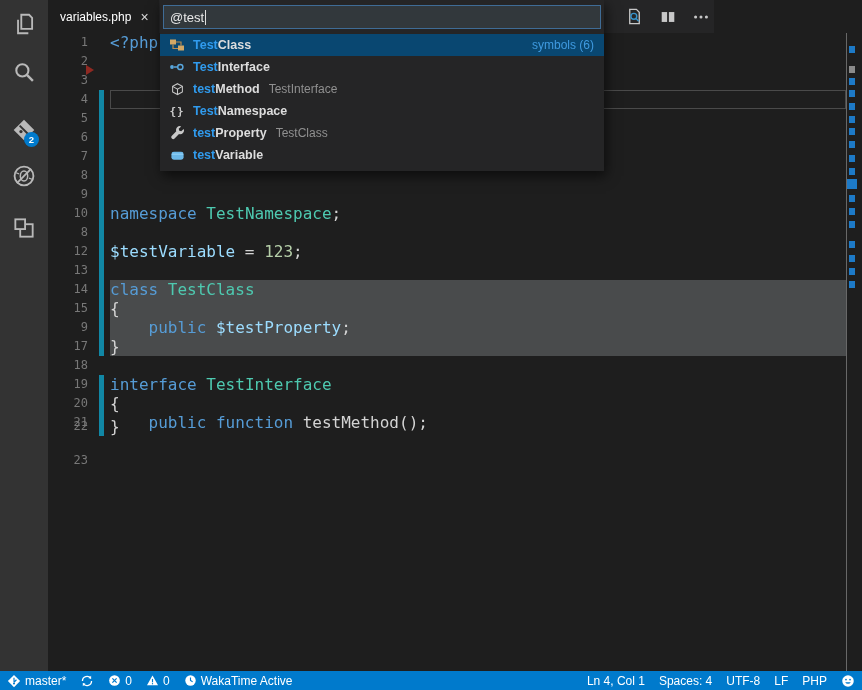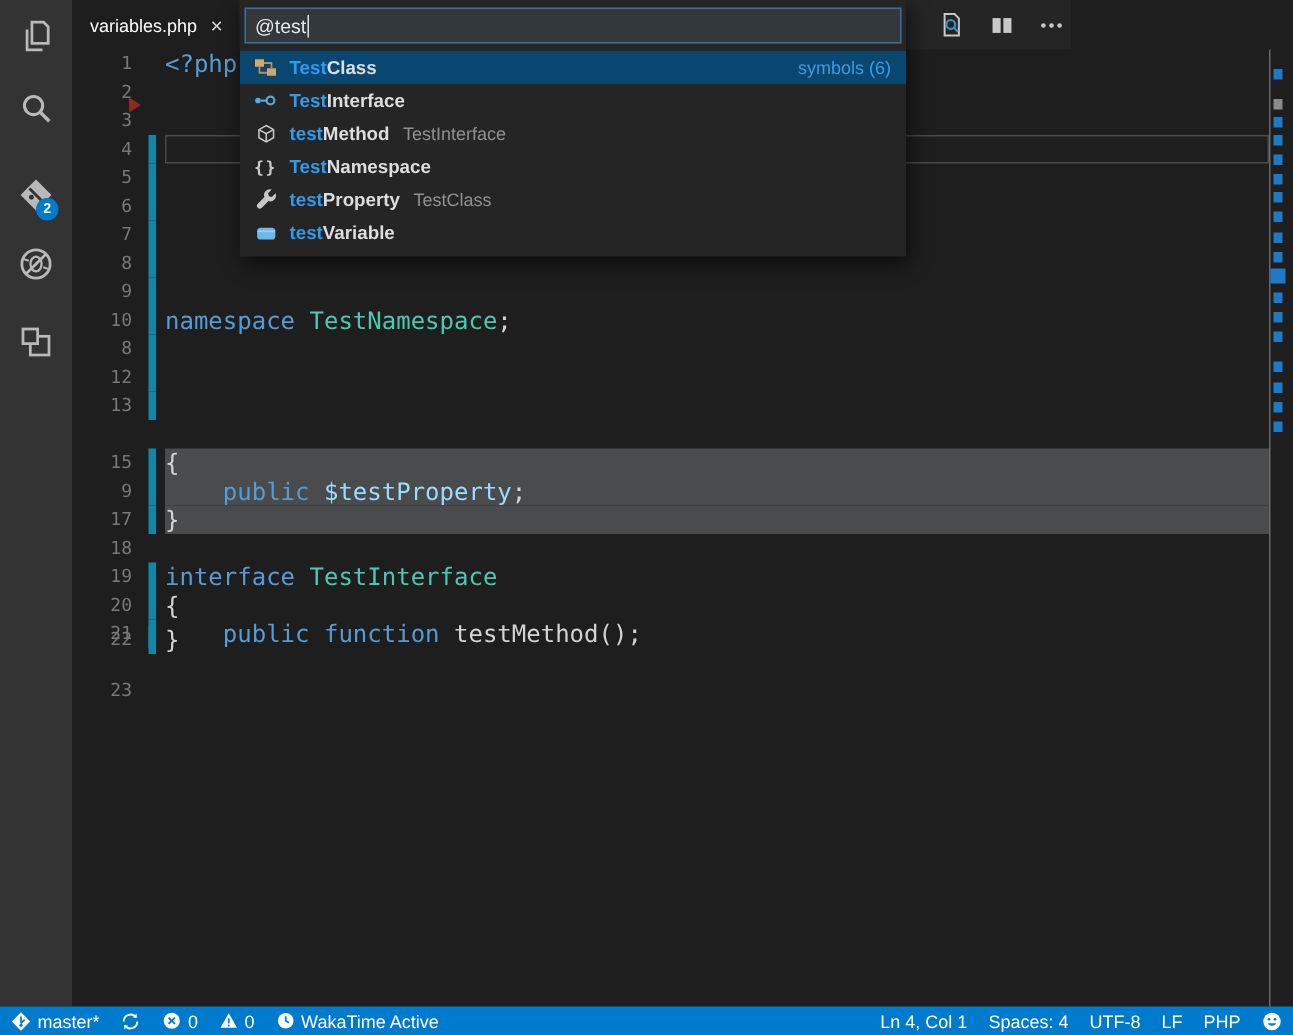--- a/index.html
+++ b/index.html
@@ -217,25 +217,31 @@
           <span class="ltext"><span class="tk-kw">namespace</span><span class="tk-fg"> </span><span class="tk-type">TestNamespace</span><span class="tk-fg">;</span></span>
         </div>
         <div class="code-line" style="top: 190px;">
           <span class="ln">8</span>
           <div class="gitbar"></div>
           <span class="ltext"></span>
         </div>
         <div class="code-line" style="top: 209px; padding-left: 25px;">
           <span class="ln">12</span>
           <div class="gitbar"></div>
+          <span class="ltext"><span class="tk-var">$testVariable</span><span class="tk-fg"> = </span><span class="tk-num">123</span><span class="tk-fg">;</span></span>
         </div>
         <div class="code-line" style="top: 228px;">
           <span class="ln">13</span>
           <div class="gitbar"></div>
           <span class="ltext"></span>
+        </div>
+        <div class="code-line hl" style="top: 247px;">
+          <span class="ln">14</span>
+          <div class="gitbar"></div>
+          <span class="ltext"><span class="tk-kw">class</span><span class="tk-fg"> </span><span class="tk-type">TestClass</span></span>
         </div>
         <div class="code-line hl" style="top: 266px;">
           <span class="ln">15</span>
           <div class="gitbar"></div>
           <span class="ltext"><span class="tk-fg">{</span></span>
         </div>
         <div class="code-line hl" style="top: 285px;">
           <span class="ln">9</span>
           <div class="gitbar"></div>
           <span class="ltext"><span class="tk-fg">    </span><span class="tk-kw">public</span><span class="tk-fg"> </span><span class="tk-var">$testProperty</span><span class="tk-fg">;</span></span>

